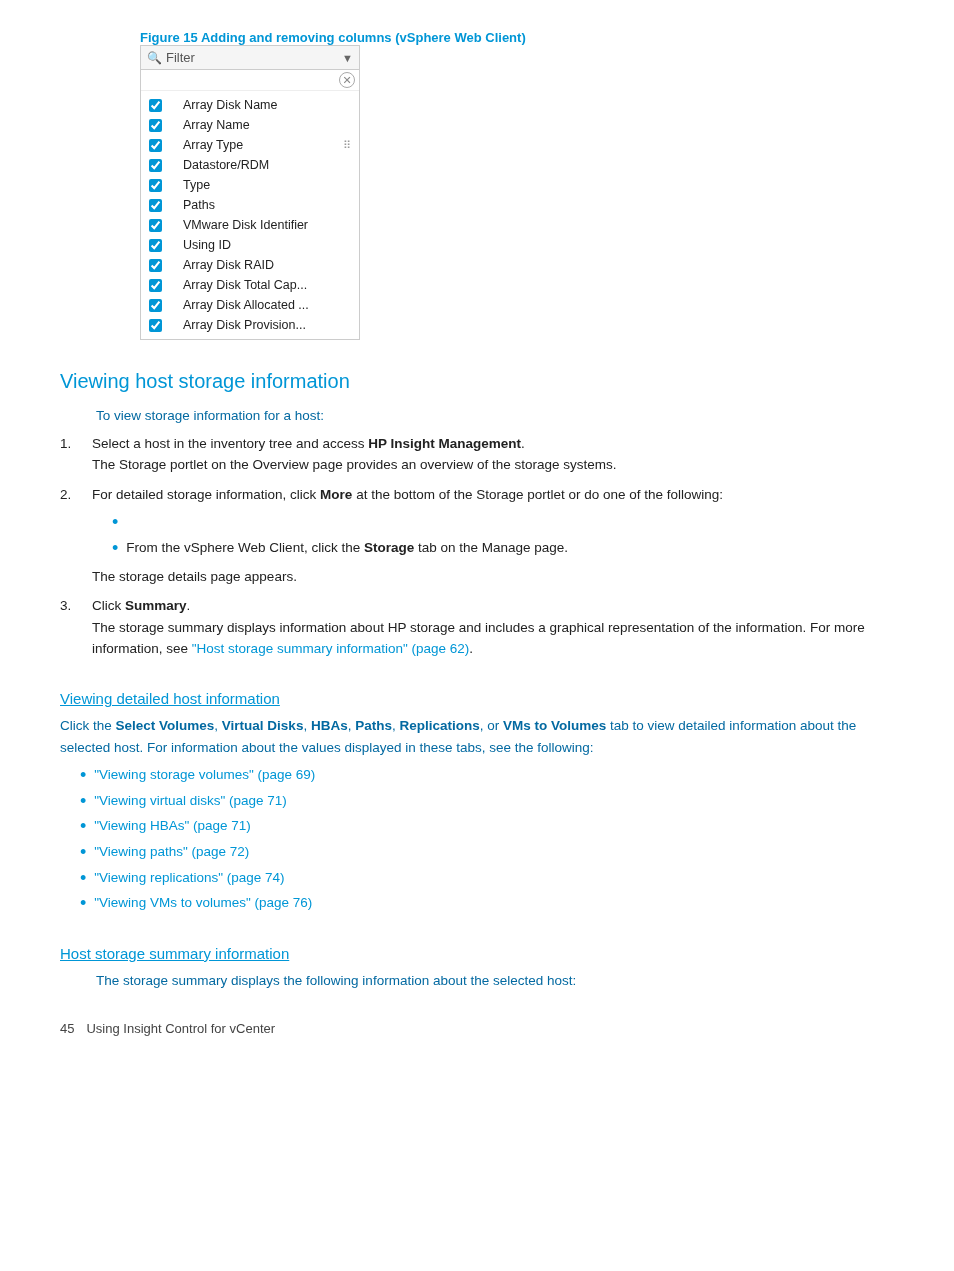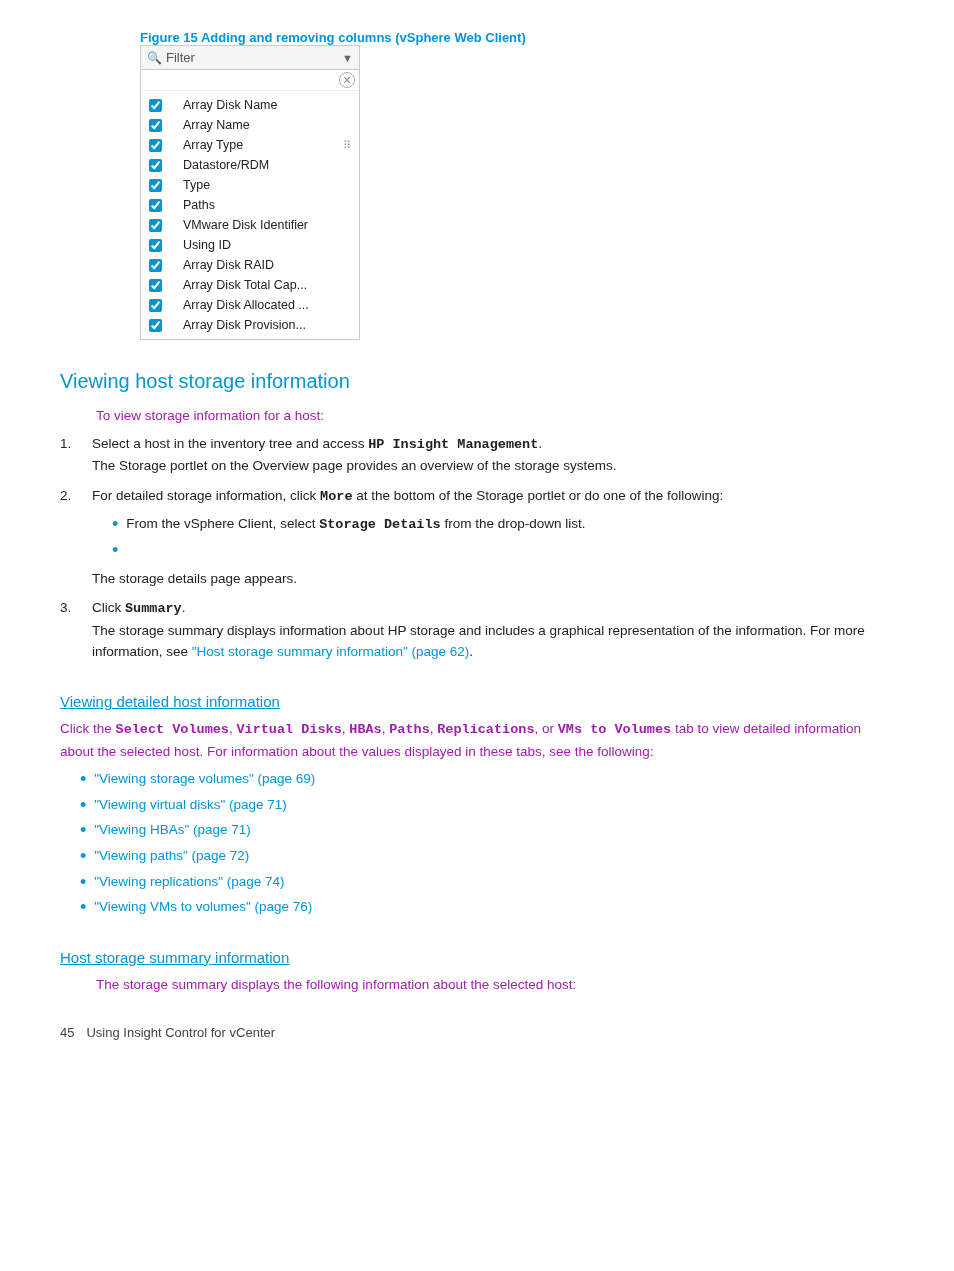--- a/index.html
+++ b/index.html
@@ -93,21 +93,21 @@
       color: #0096d6;
       font-size: 15px;
       font-weight: normal;
       margin-bottom: 8px;
       margin-top: 30px;
       text-decoration: underline;
     }
     .body-text {
       font-size: 13.5px;
       line-height: 1.6;
-      color: #a21caf;
+      color: #0369a1;
       margin-bottom: 6px;
     }
     .numbered-list {
       list-style: none;
       padding: 0;
       margin: 0 0 6px 0;
     }
     .numbered-list > li {
       display: flex;
       gap: 12px;
@@ -116,21 +116,21 @@
       line-height: 1.6;
     }
     .list-num {
       min-width: 20px;
       font-size: 13.5px;
       color: #222;
     }
     .list-content {
       flex: 1;
     }
-    .bold { font-weight: bold; font-family: Liberation Mono, monospace; }
+    .bold { font-weight: bold; }
     .link-text {
       color: #0096d6;
       text-decoration: none;
     }
     .bullet-list {
       list-style: none;
       padding: 0;
       margin: 6px 0 6px 20px;
     }
     .bullet-list li {
@@ -248,24 +248,24 @@
     </div>
   </li>
 
   <li>
     <span class="list-num">2.</span>
     <div class="list-content">
       <span>For detailed storage information, click </span><span class="bold">More</span><span> at the bottom of the Storage portlet or do one of the following:</span>
       <ul class="bullet-list">
         <li>
           <span class="bullet-dot">•</span>
-          <span>From the vSphere Client, select <span class="bold">Storage Details</span> from the drop-down list.</span>
         </li>
         <li>
           <span class="bullet-dot">•</span>
+          <span>From the vSphere Web Client, click the <span class="bold">Storage</span> tab on the Manage page.</span>
         </li>
       </ul>
       <span>The storage details page appears.</span>
     </div>
   </li>
 
   <li>
     <span class="list-num">3.</span>
     <div class="list-content">
       <span>Click </span><span class="bold">Summary</span><span>.</span>

